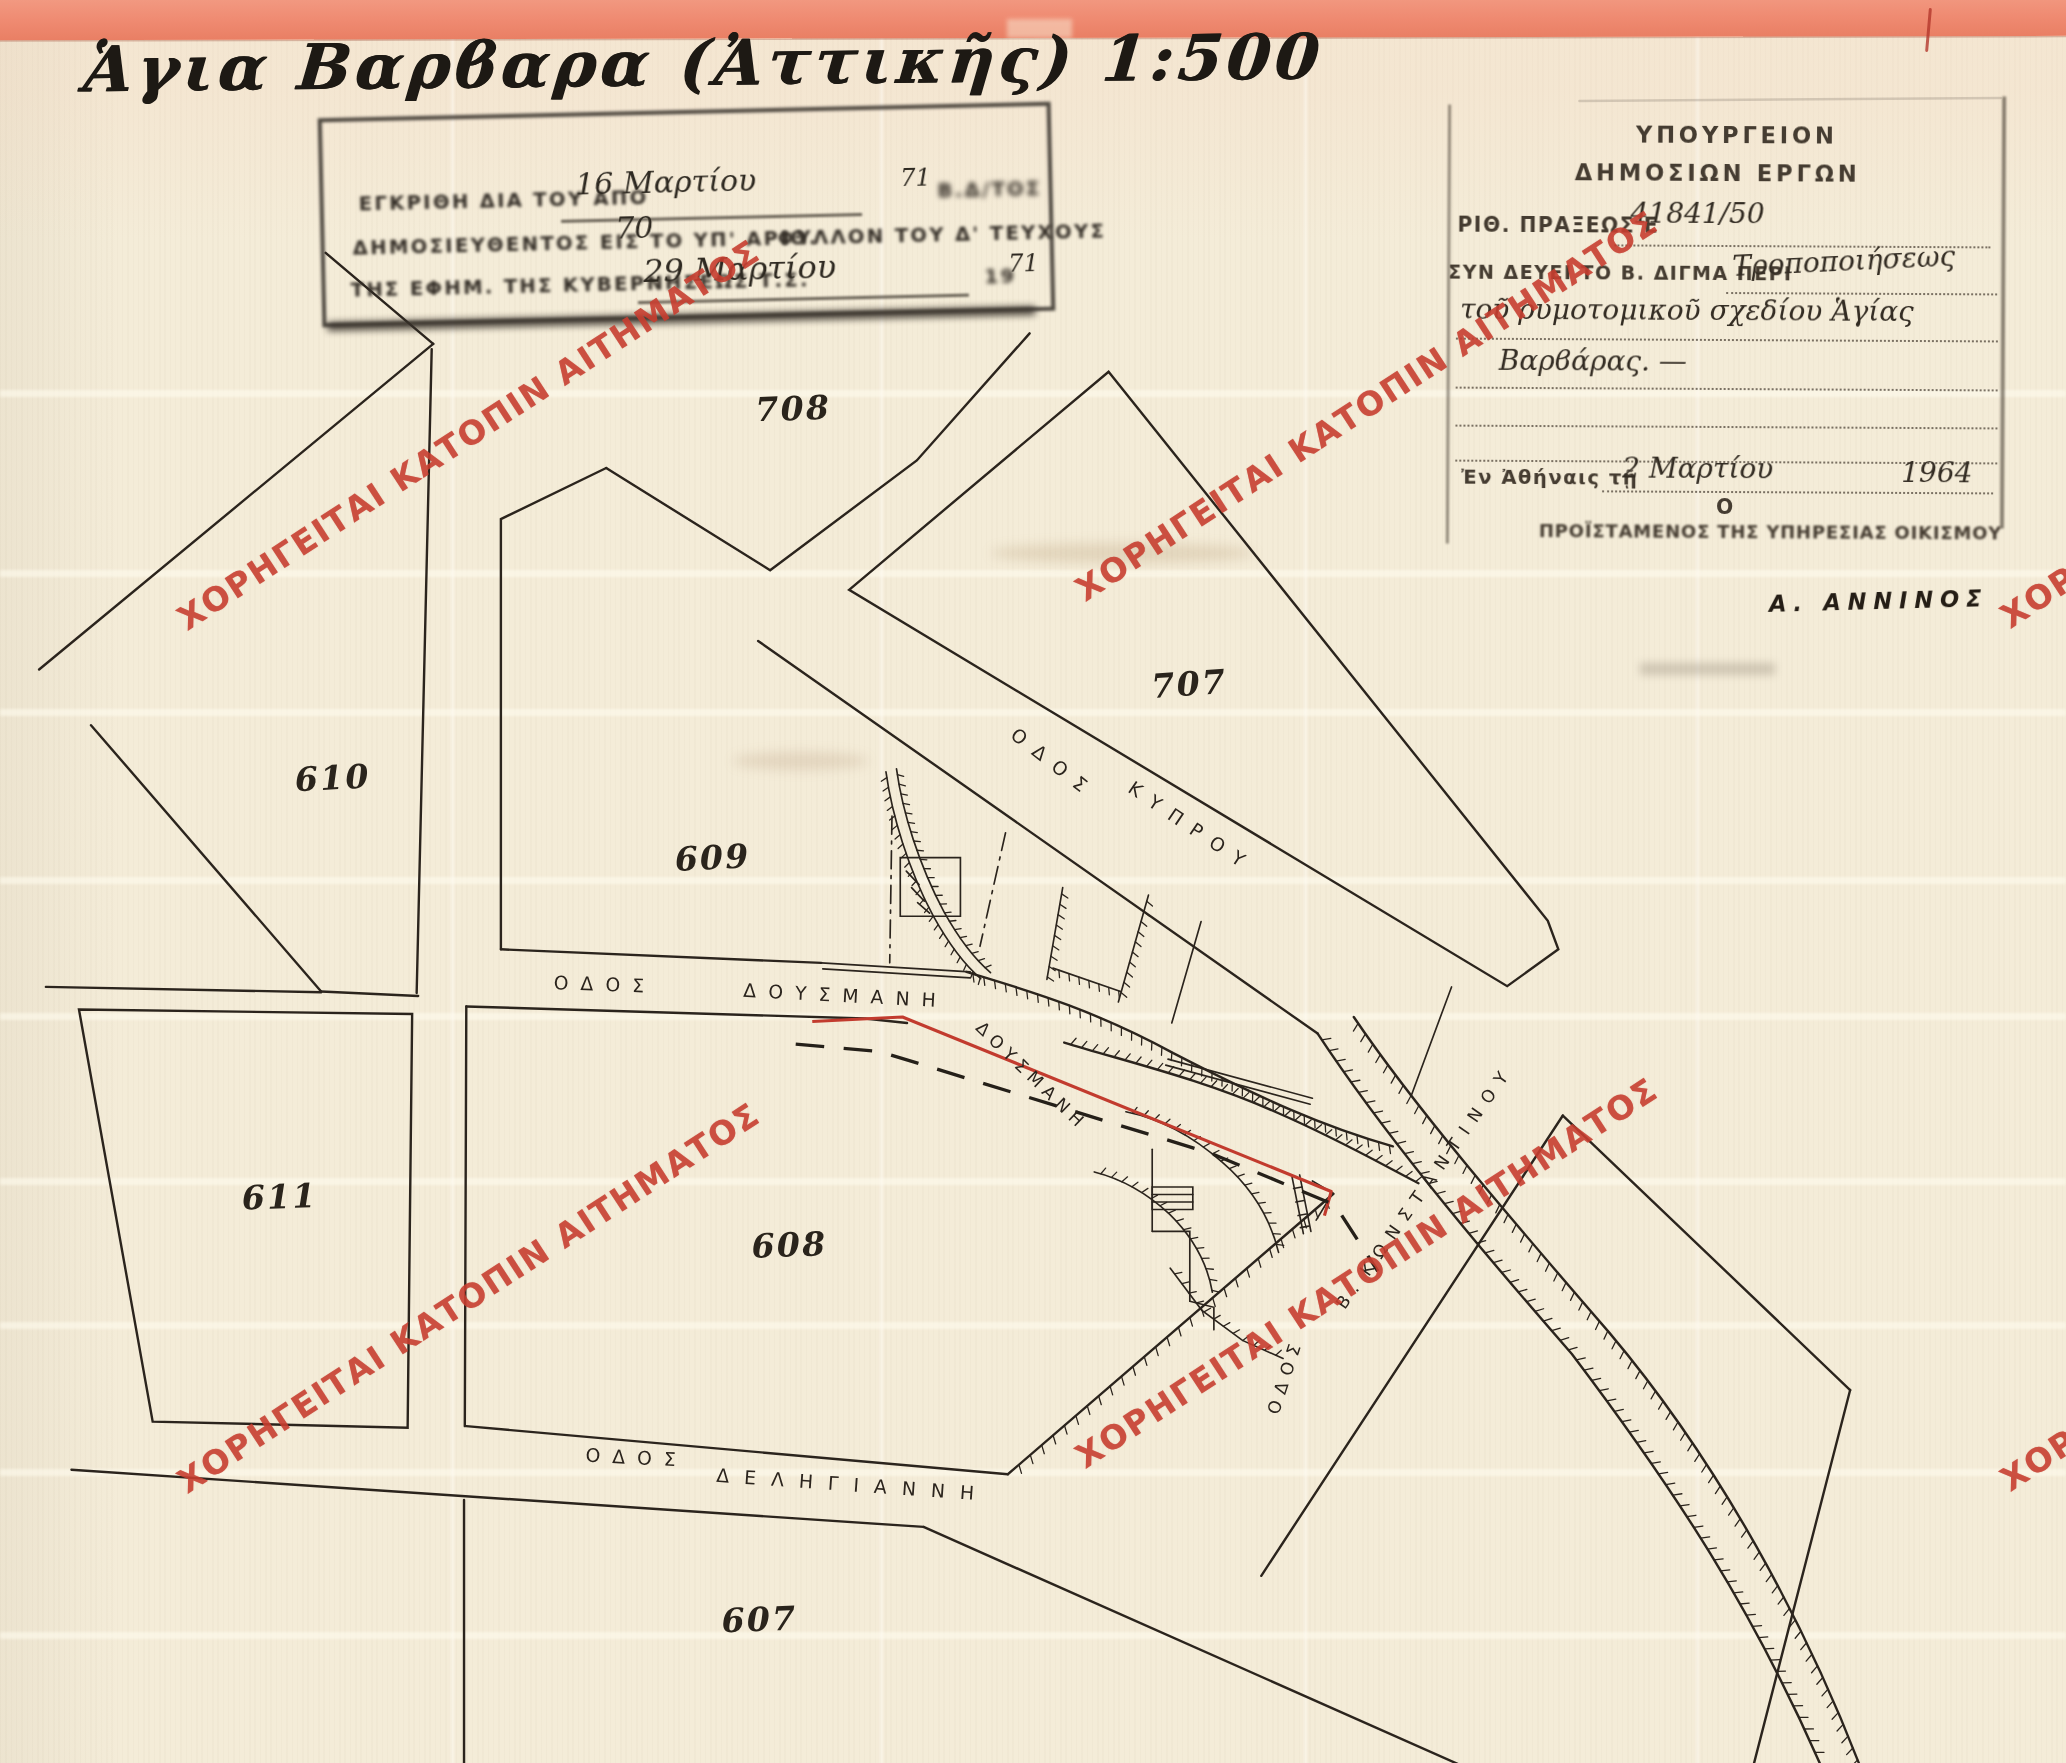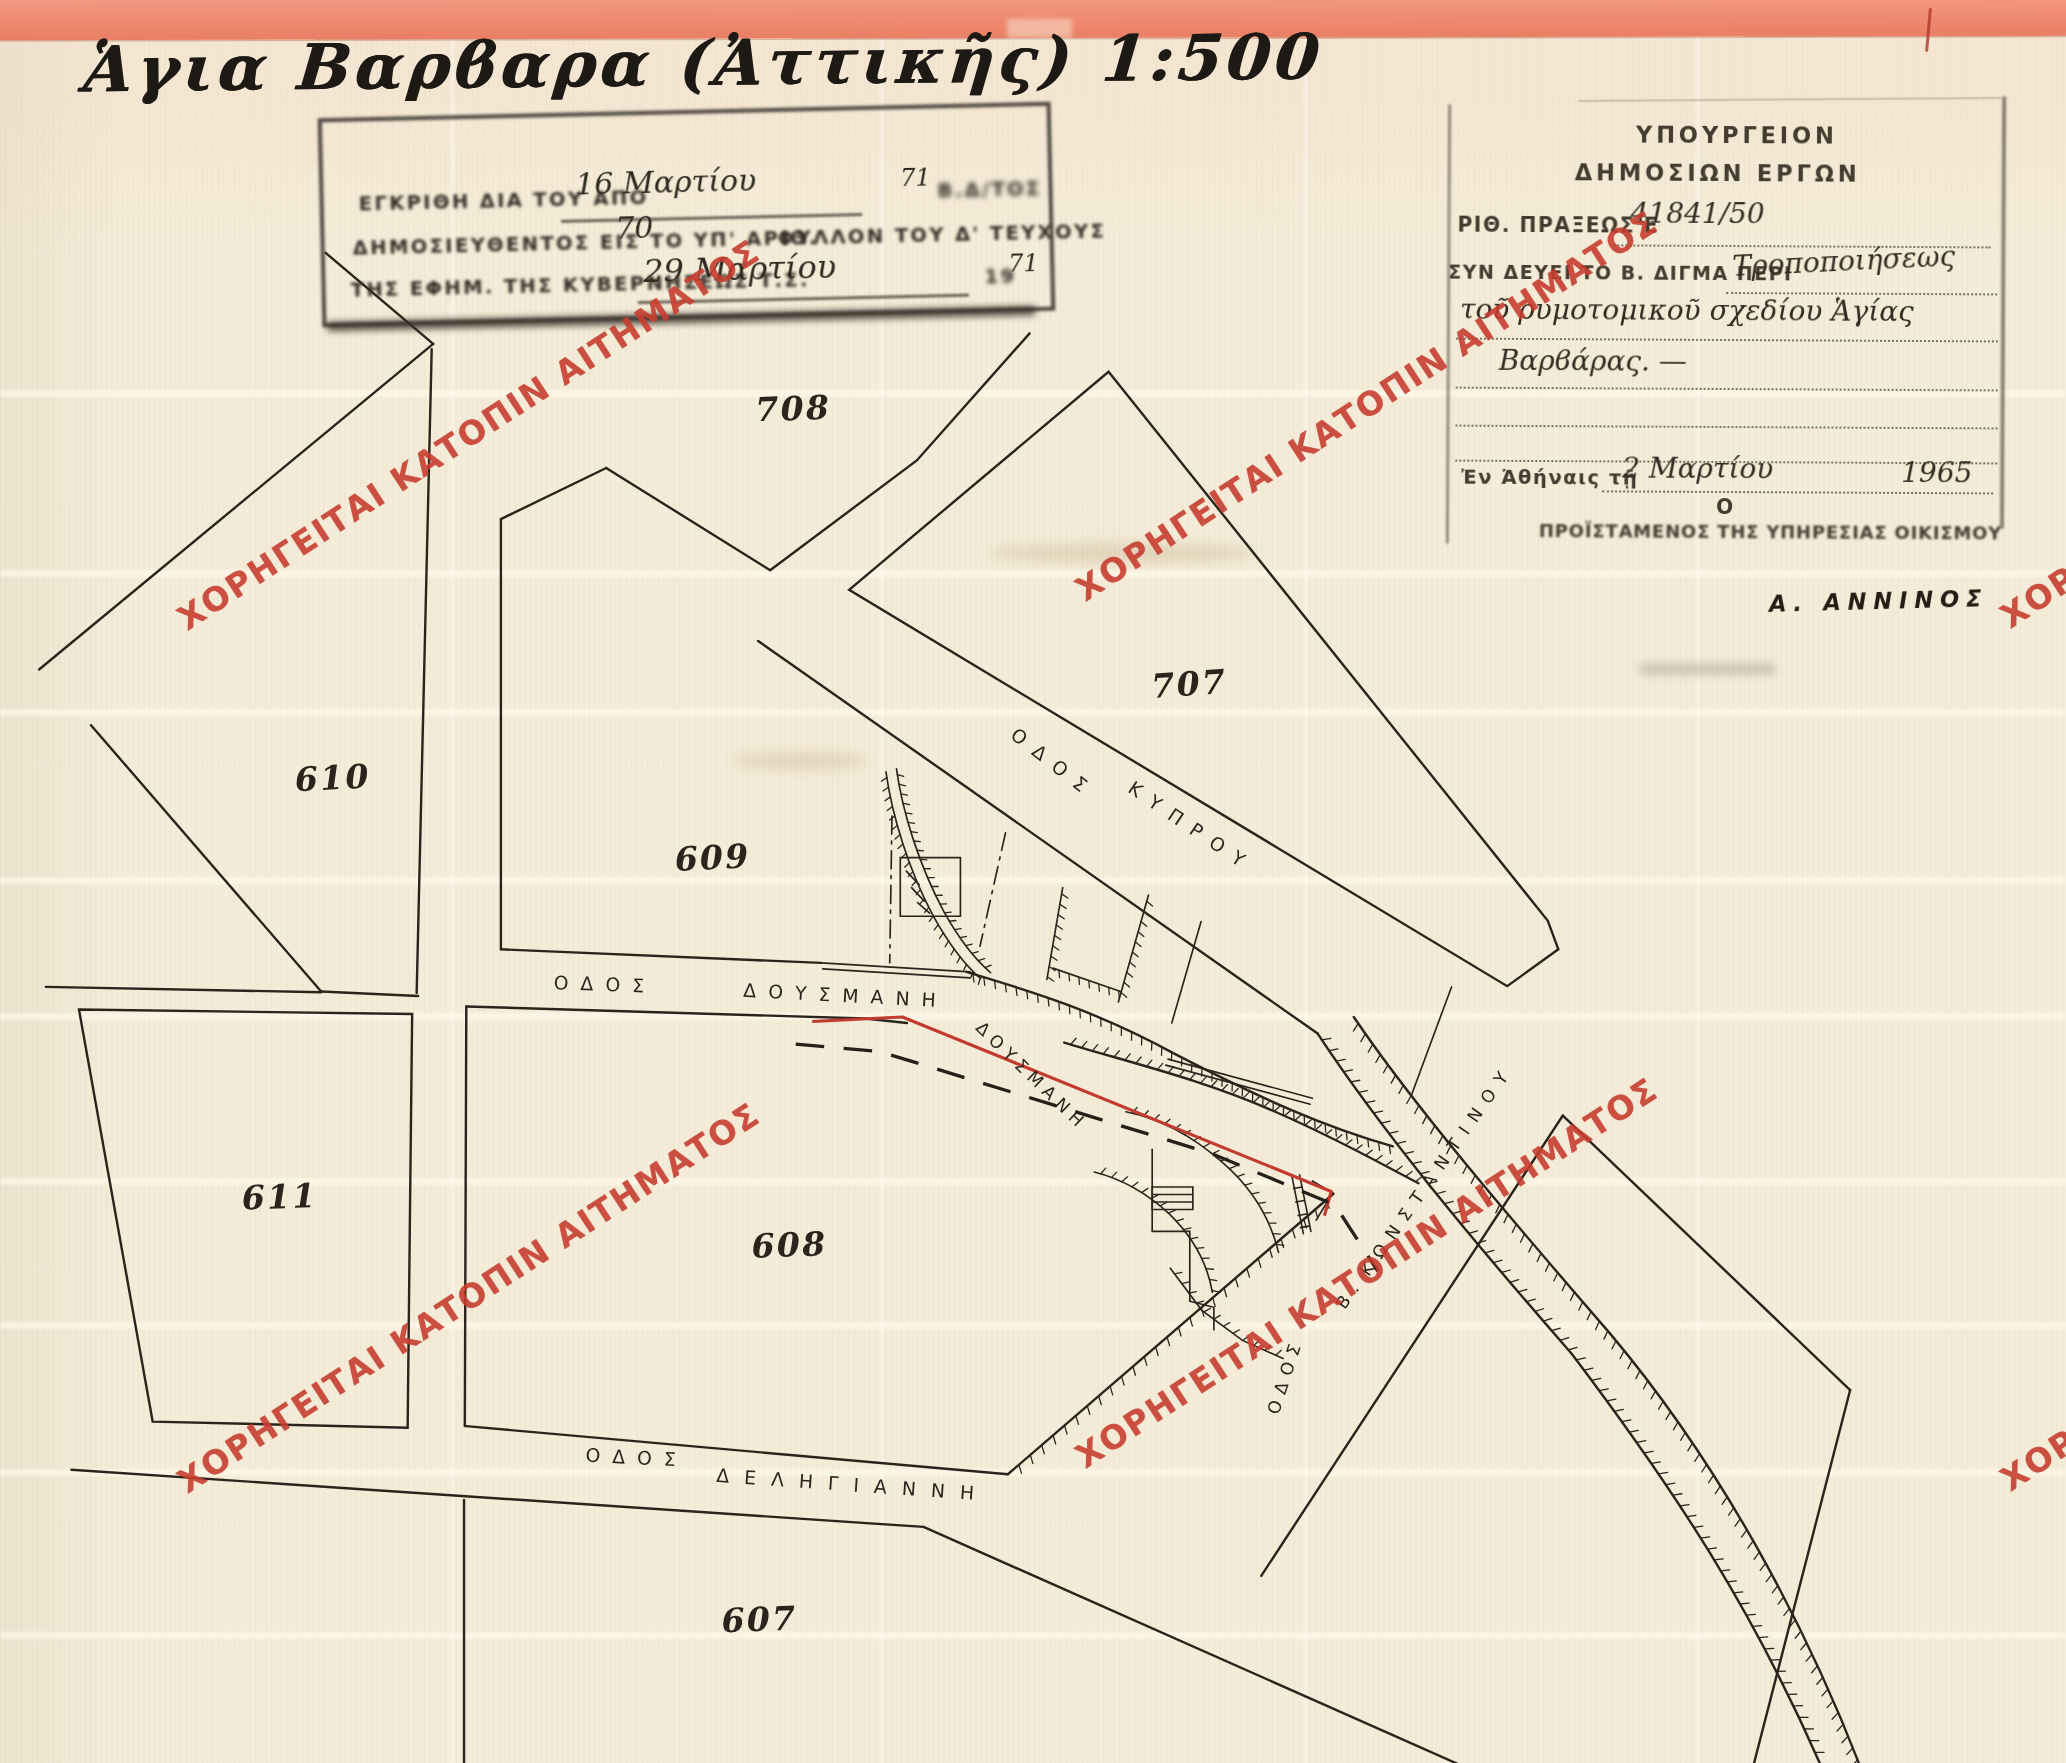--- a/index.html
+++ b/index.html
@@ -608,21 +608,21 @@
     <span class="ms" style="left:299px;top:149px;transform:rotate(-3deg)">Τροποποιήσεως</span>
     <div class="dot" style="left:293px;top:197px;width:271px"></div>
     <span class="ms" style="left:27px;top:199px">τοῦ ρυμοτομικοῦ σχεδίου Ἁγίας</span>
     <div class="dot" style="left:22.6px;top:244px;width:542px"></div>
     <span class="ms" style="left:66px;top:250px">Βαρϐάρας. —</span>
     <div class="dot" style="left:22.6px;top:293px;width:542px"></div>
     <div class="dot" style="left:22.6px;top:331px;width:542px"></div>
     <div class="dot" style="left:22.6px;top:366px;width:542px"></div>
     <span class="mp" style="left:29px;top:372px;font-size:19.6px">Ἐν Ἀθήναις τῇ</span>
     <span class="ms" style="left:190px;top:357px">2 Μαρτίου</span>
-    <span class="ms" style="left:469px;top:360px">1965</span>
+    <span class="ms" style="left:469px;top:360px">1964</span>
     <div class="dot" style="left:170px;top:396px;width:391px"></div>
     <span class="mp" style="left:284px;top:400px">Ο</span>
     <span class="mp" style="left:107px;top:426px;font-size:18px;letter-spacing:0.8px;filter:blur(0.8px)">ΠΡΟΪΣΤΑΜΕΝΟΣ ΤΗΣ ΥΠΗΡΕΣΙΑΣ ΟΙΚΙΣΜΟΥ</span>
   </div>
 
   <div class="sig">Α. ΑΝΝΙΝΟΣ</div>
   <div class="ghost"></div>
 
   <div class="wm" style="left:181px;top:602px">ΧΟΡΗΓΕΙΤΑΙ ΚΑΤΟΠΙΝ ΑΙΤΗΜΑΤΟΣ</div>
   <div class="wm" style="left:1079px;top:573px">ΧΟΡΗΓΕΙΤΑΙ ΚΑΤΟΠΙΝ ΑΙΤΗΜΑΤΟΣ</div>

